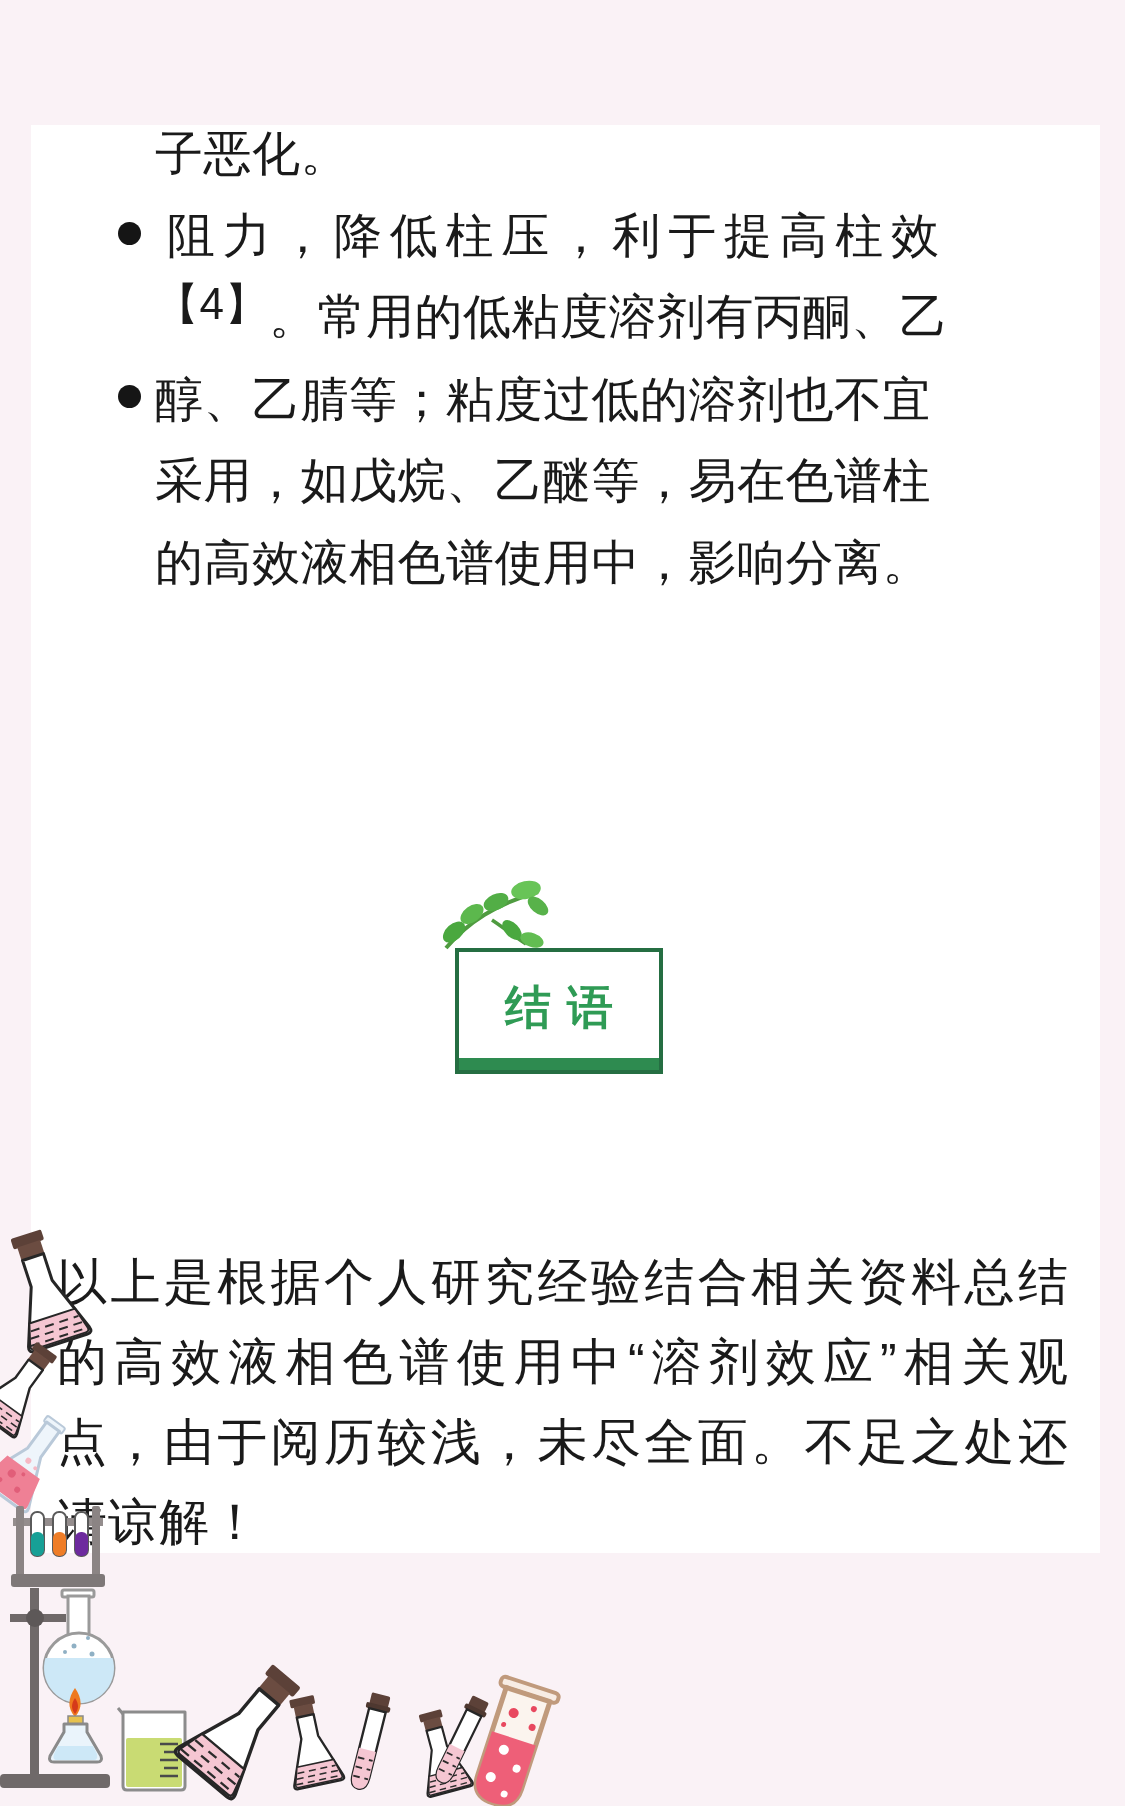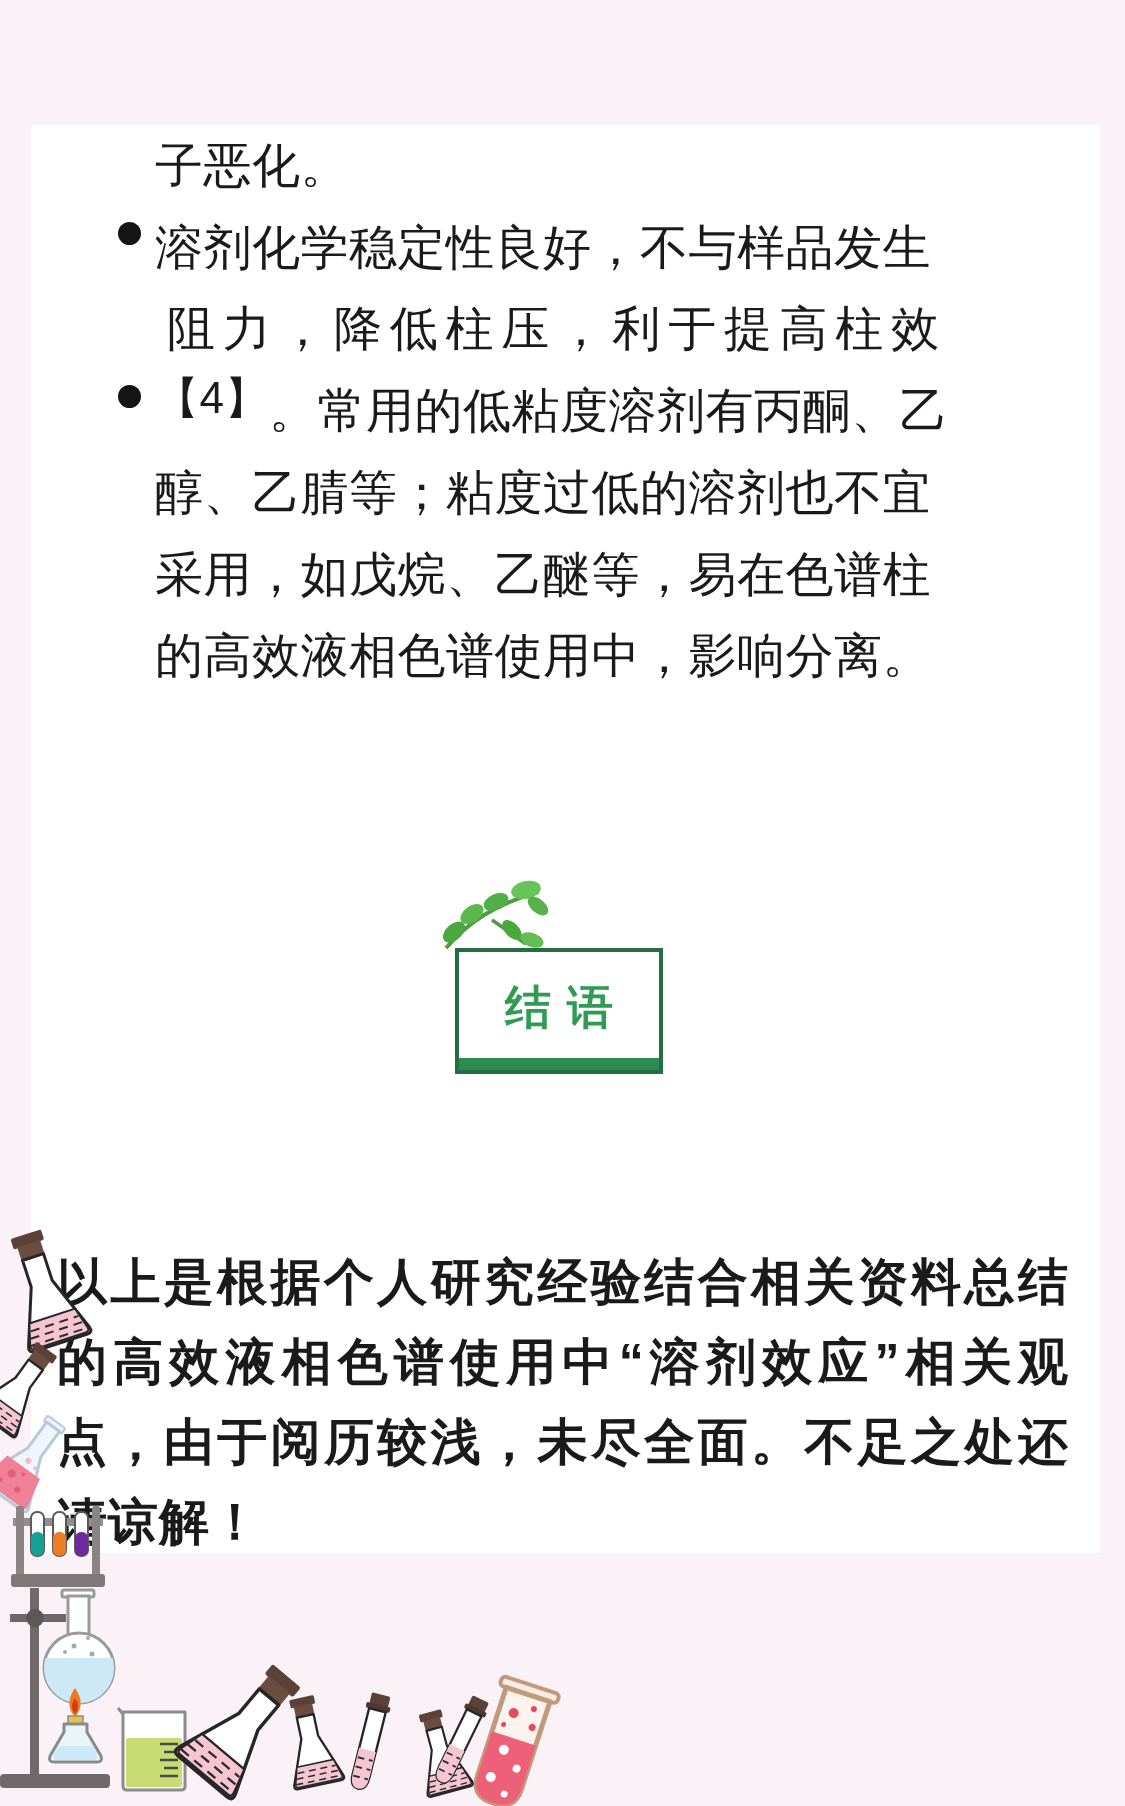--- a/index.html
+++ b/index.html
@@ -8,21 +8,21 @@
     background:#faf2f6;
     font-family:"Liberation Sans","DejaVu Sans",sans-serif;
     color:#1a1a1a;
   }
   .panel{
     position:absolute;left:31px;top:125px;width:1069px;height:1428px;
     background:#ffffff;z-index:1;
   }
   
   .article{
-    position:absolute;left:155px;top:125px;width:784px;z-index:2;
+    position:absolute;left:155px;top:113px;width:784px;z-index:2;
   }
   .bl{
     font-size:48px;line-height:81.5px;letter-spacing:0.5px;
     white-space:nowrap;font-weight:500;
   }
   .bl.stretch{
     white-space:normal;text-align:justify;text-align-last:justify;letter-spacing:0;margin-left:12px;
   }
   .ref{position:relative;top:-14px;font-size:44px;}
   .bullet{
@@ -39,42 +39,41 @@
   }
   .conclusion .bar{
     position:absolute;left:0;right:0;bottom:0;height:12px;background:#2e8b50;
   }
   .conclusion .title{
     font-size:46px;font-weight:700;color:#2f9b55;
     letter-spacing:16px;padding-left:16px;margin-bottom:6px;
   }
   
   .closing{
-    position:absolute;left:57px;top:1242px;width:1012px;z-index:2;font-weight:700;
+    position:absolute;left:57px;top:1242px;width:1012px;z-index:2;font-weight:400;
   }
   .cl{
     font-size:50px;line-height:80px;letter-spacing:1px;
     text-align:justify;text-align-last:justify;
   }
   .cl.last{text-align:left;text-align-last:left;}
   svg.decor{
     position:absolute;left:0;top:0;z-index:5;pointer-events:none;
   }
 </style>
 </head>
 <body>
 
 <div class="panel"></div>
 
 <div class="bullet b1"></div>
 <div class="bullet b2"></div>
 
 <div class="article">
   <div class="bl">子恶化。</div>
-  <div class="bl">溶剂化学稳定性良好，不与样品发生</div>
   <div class="bl stretch">阻力，降低柱压，利于提高柱效</div>
   <div class="bl"><span class="ref">【4】</span><span>。常用的低粘度溶剂有丙酮、乙</span></div>
   <div class="bl">醇、乙腈等；粘度过低的溶剂也不宜</div>
   <div class="bl">采用，如戊烷、乙醚等，易在色谱柱</div>
   <div class="bl">的高效液相色谱使用中，影响分离。</div>
 </div>
 
 <div class="conclusion">
   <span class="title">结语</span>
   <div class="bar"></div>

